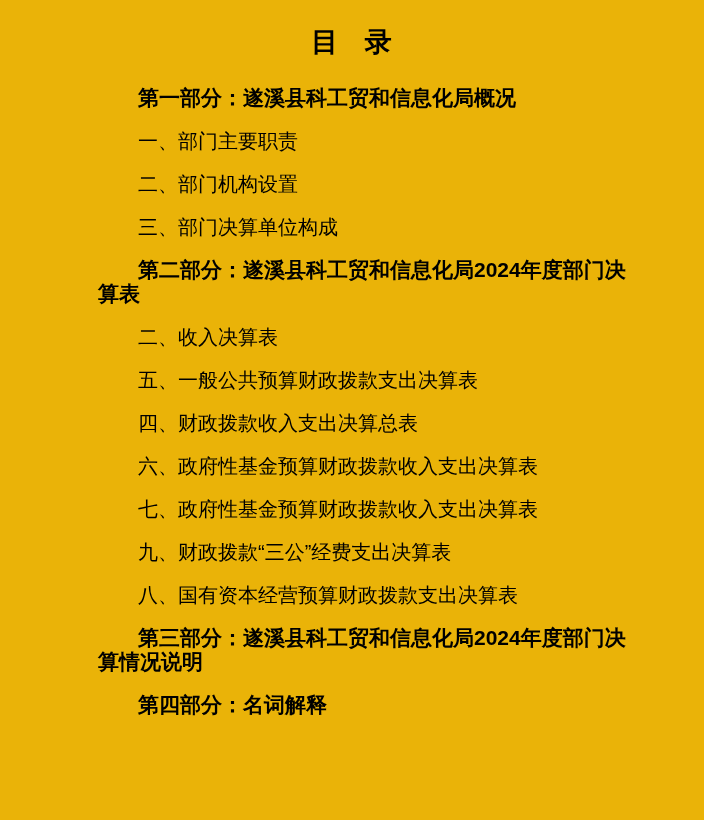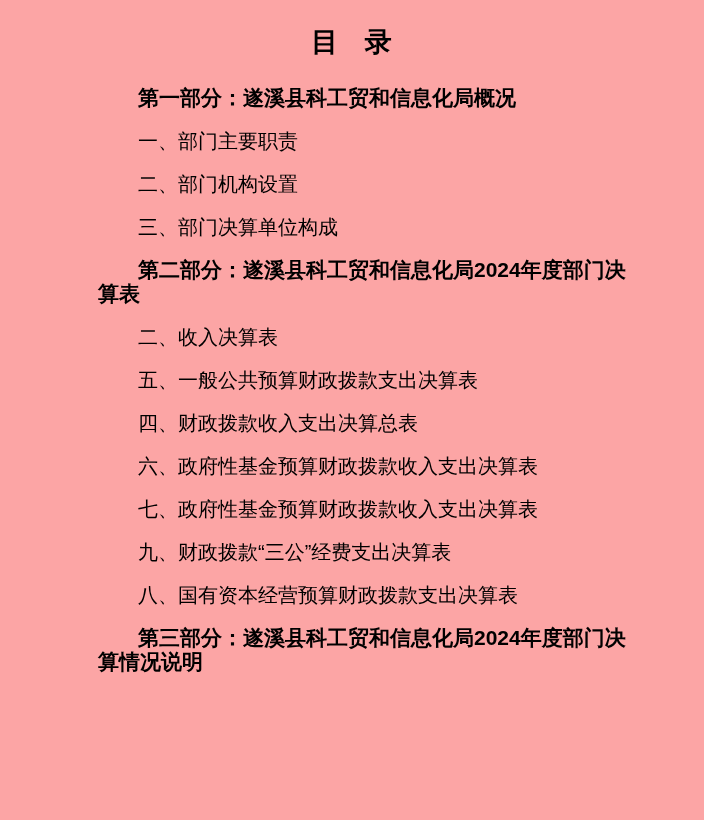--- a/index.html
+++ b/index.html
@@ -4,21 +4,21 @@
 <style>
   html, body {
     margin: 0;
     padding: 0;
     background: #ffffff;
   }
   .page {
     position: relative;
     width: 704px;
     height: 820px;
-    background: #fca5a5;
+    background: #eab308;
     color: #000000;
     font-family: "Liberation Sans", sans-serif;
     overflow: hidden;
     box-sizing: border-box;
   }
   .doc-title {
     margin: 26px 0 28px 0;
     font-size: 27px;
     line-height: 32px;
     font-weight: bold;
@@ -57,14 +57,15 @@
   <p class="entry">二、收入决算表</p>
   <p class="entry">五、一般公共预算财政拨款支出决算表</p>
   <p class="entry">四、财政拨款收入支出决算总表</p>
   <p class="entry">六、政府性基金预算财政拨款收入支出决算表</p>
   <p class="entry">七、政府性基金预算财政拨款收入支出决算表</p>
   <p class="entry">九、财政拨款“三公”经费支出决算表</p>
   <p class="entry">八、国有资本经营预算财政拨款支出决算表</p>
 
   <p class="entry heading">第三部分：遂溪县科工贸和信息化局2024年度部门决算情况说明</p>
 
+  <p class="entry heading">第四部分：名词解释</p>
 
 </div>
 
 </body></html>

